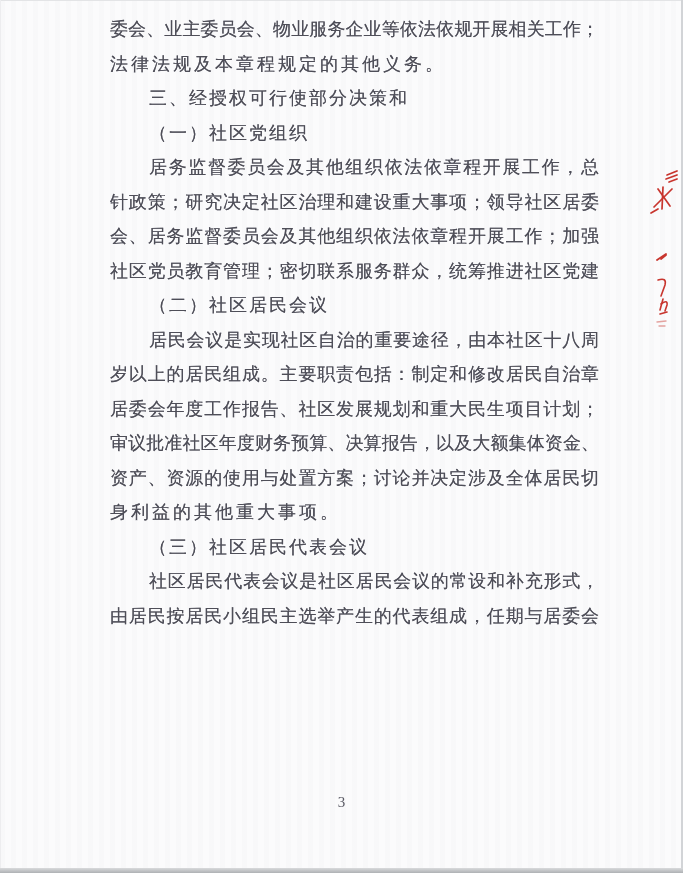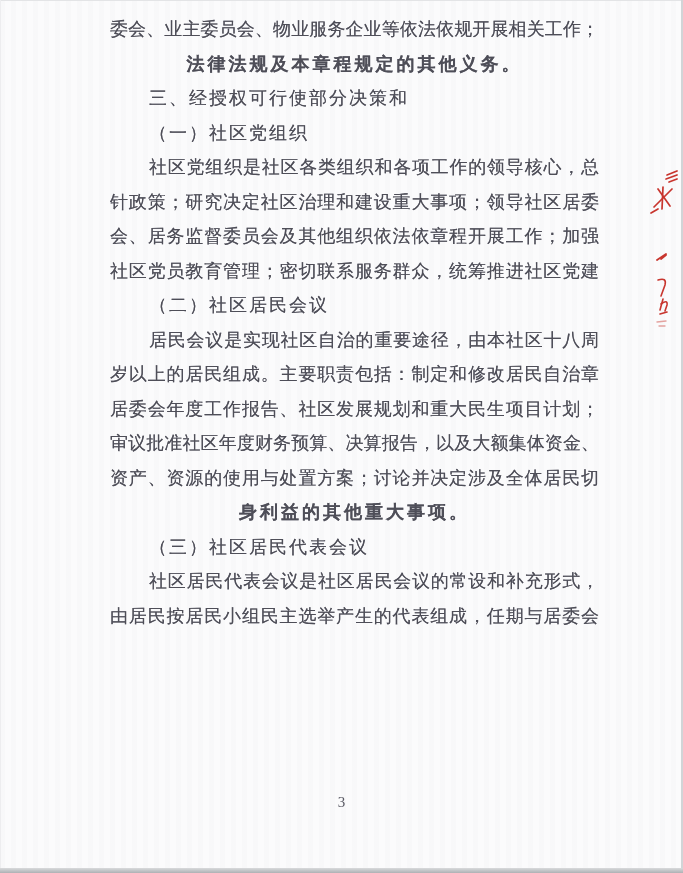--- a/index.html
+++ b/index.html
@@ -38,21 +38,21 @@
   }
   .line {
     height: 34.5px;
     line-height: 34.5px;
     white-space: nowrap;
     box-sizing: border-box;
     width: 489px;
   }
   .line.full        { text-align: justify; text-align-last: justify; text-justify: inter-character; }
   .line.full-indent { text-align: justify; text-align-last: justify; text-justify: inter-character; padding-left: 39px; }
-  .line.end         { text-align: center; letter-spacing: 3px; font-weight: bold; }
+  .line.end         { text-align: left; letter-spacing: 3px; }
   .line.end-indent  { text-align: left; letter-spacing: 2px; padding-left: 39px; }
 
   .page-number {
     position: absolute;
     top: 794px; left: 0; width: 683px;
     text-align: center;
     font-size: 15px;
     color: #5a5a64;
   }
 
@@ -68,21 +68,21 @@
   <div class="edge edge-top"></div>
   <div class="edge edge-left"></div>
   <div class="edge edge-right"></div>
   <div class="edge edge-bottom"></div>
 
   <div class="text-block">
       <div class="line full">委会、业主委员会、物业服务企业等依法依规开展相关工作；</div>
       <div class="line end">法律法规及本章程规定的其他义务。</div>
       <div class="line end-indent">三、经授权可行使部分决策和</div>
       <div class="line end-indent">（一）社区党组织</div>
-      <div class="line full-indent">社区党组织是社区各类组织和各项工作的领导核心，总</div>
+      <div class="line full-indent">居务监督委员会及其他组织依法依章程开展工作，总</div>
       <div class="line full">针政策；研究决定社区治理和建设重大事项；领导社区居委</div>
       <div class="line full">会、居务监督委员会及其他组织依法依章程开展工作；加强</div>
       <div class="line full">社区党员教育管理；密切联系服务群众，统筹推进社区党建</div>
       <div class="line end-indent">（二）社区居民会议</div>
       <div class="line full-indent">居民会议是实现社区自治的重要途径，由本社区十八周</div>
       <div class="line full">岁以上的居民组成。主要职责包括：制定和修改居民自治章</div>
       <div class="line full">居委会年度工作报告、社区发展规划和重大民生项目计划；</div>
       <div class="line full">审议批准社区年度财务预算、决算报告，以及大额集体资金、</div>
       <div class="line full">资产、资源的使用与处置方案；讨论并决定涉及全体居民切</div>
       <div class="line end">身利益的其他重大事项。</div>

